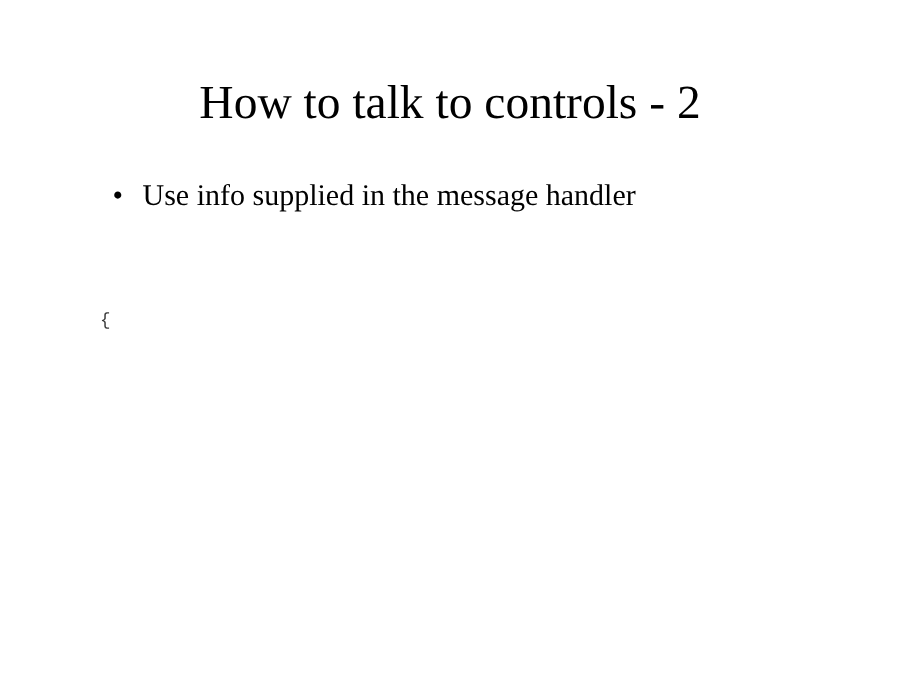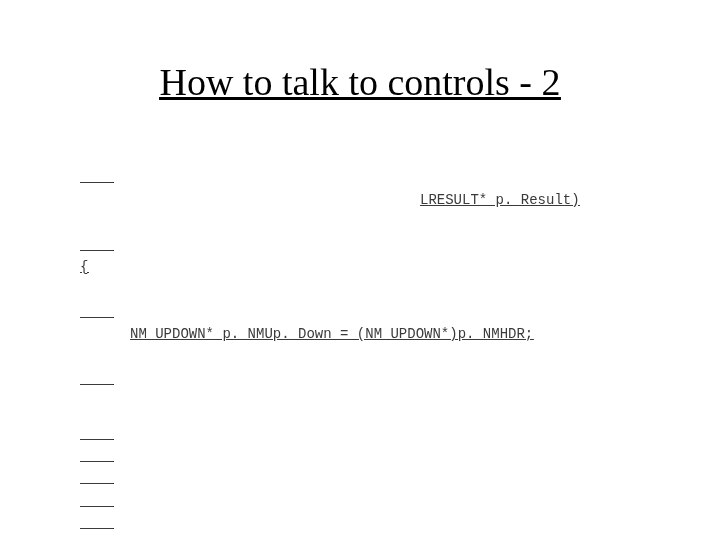--- a/index.html
+++ b/index.html
@@ -1,15 +1,15 @@
 <!DOCTYPE html>
 <html><head>
   <meta charset="utf-8">
   <style>
-    * { margin: 0; padding: 0; box-sizing: border-box; text-decoration: underline; }
+    * { margin: 0; padding: 0; box-sizing: border-box; }
     body {
       width: 720px;
       height: 540px;
       background: #fff;
       font-family: "Times New Roman", Times, serif;
       color: #000;
       overflow: hidden;
     }
     .slide {
       width: 100%;
@@ -51,25 +51,26 @@
     .code-indent1 { padding-left: 50px; }
     .code-indent-param { padding-left: 340px; }
     .code-spacer { height: 10px; }
   </style>
 </head>
 <body>
 
 <div class="slide">
   <h1 class="title">How to talk to controls - 2</h1>
 
+  <ul class="bullet-list">
+    <li>Use info supplied in the message handler</li>
+  </ul>
 
   <div class="code-block">
-    <span class="code-line code-indent-param">LRESULT* p. Result)</span>
     <span class="code-line">{</span>
-    <span class="code-line code-indent1">NM_UPDOWN* p. NMUp. Down = (NM_UPDOWN*)p. NMHDR;</span>
     <div class="code-spacer"></div>
     
     
     
     
     
   </div>
 </div>
 
 </body></html>

